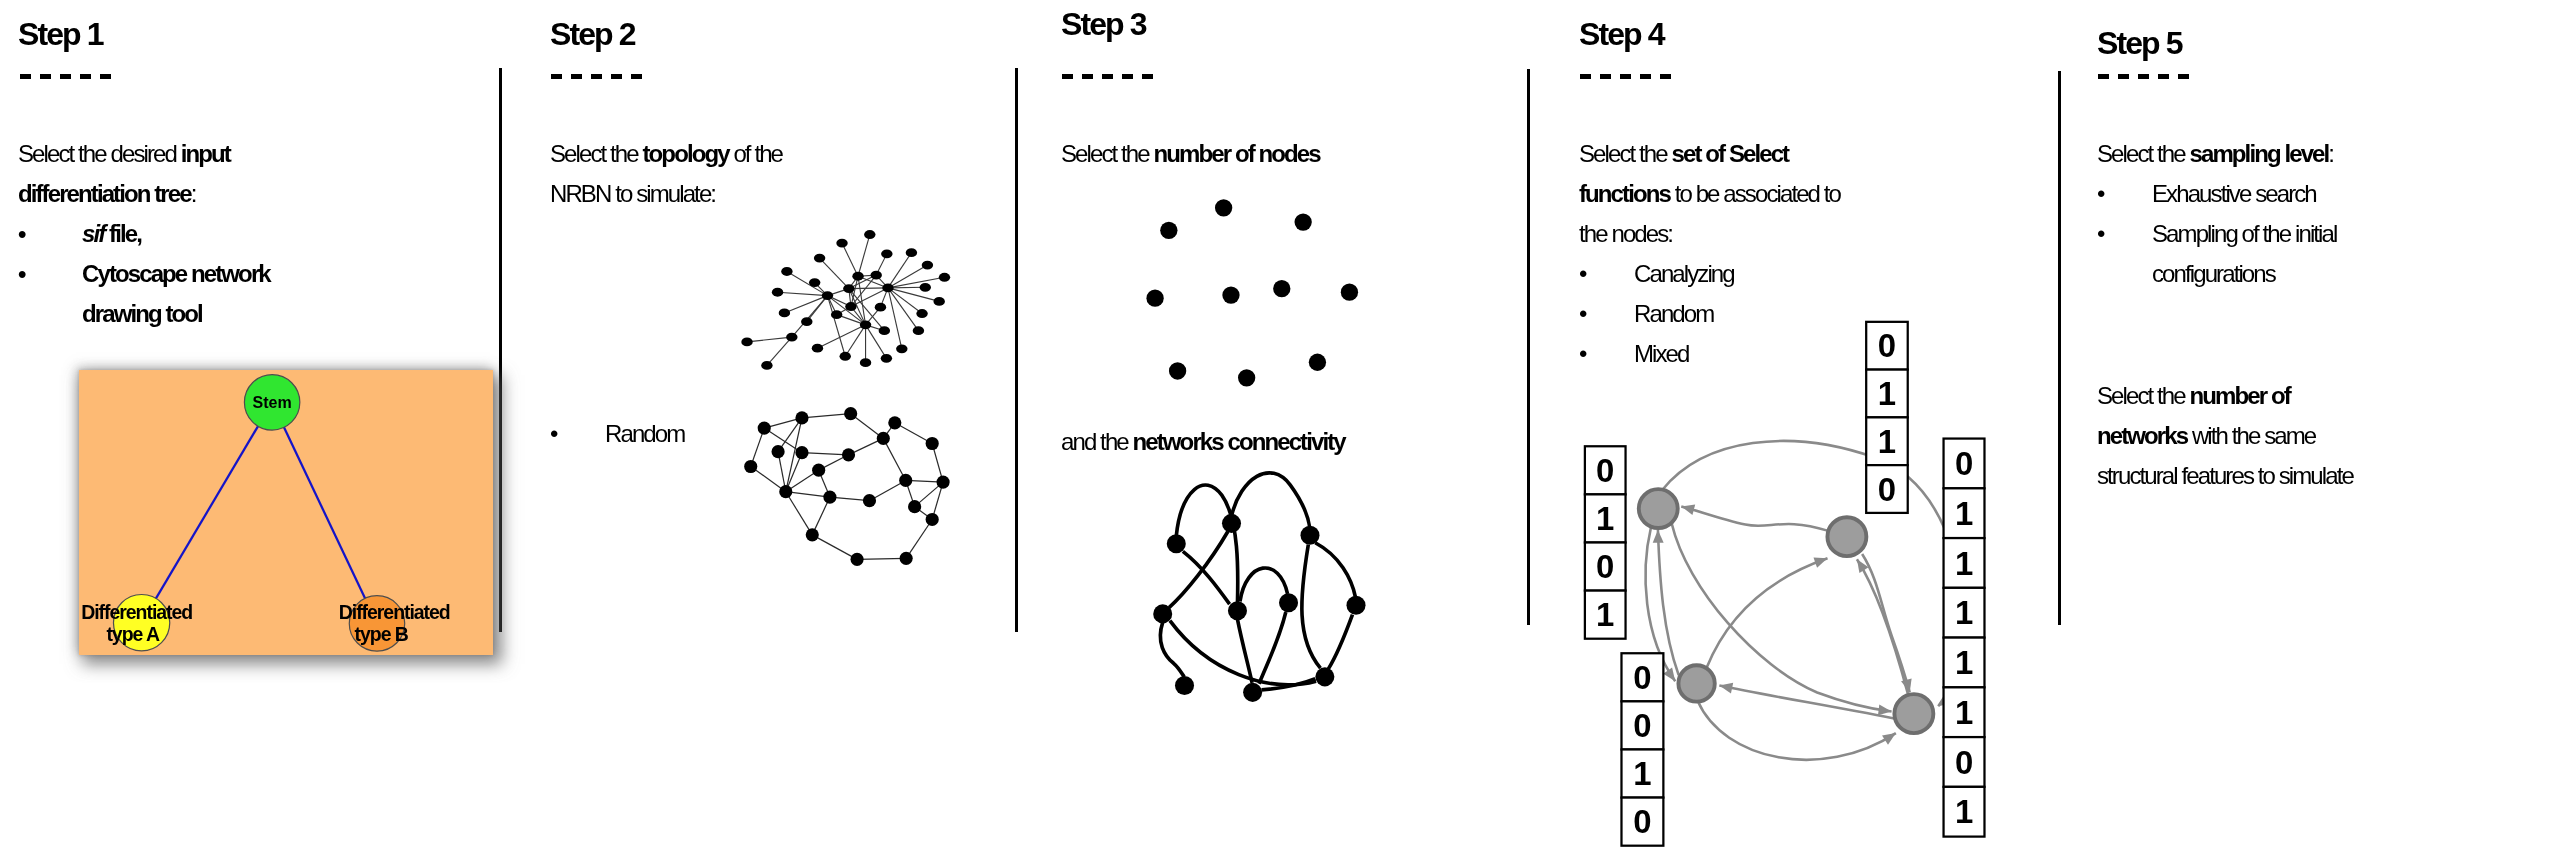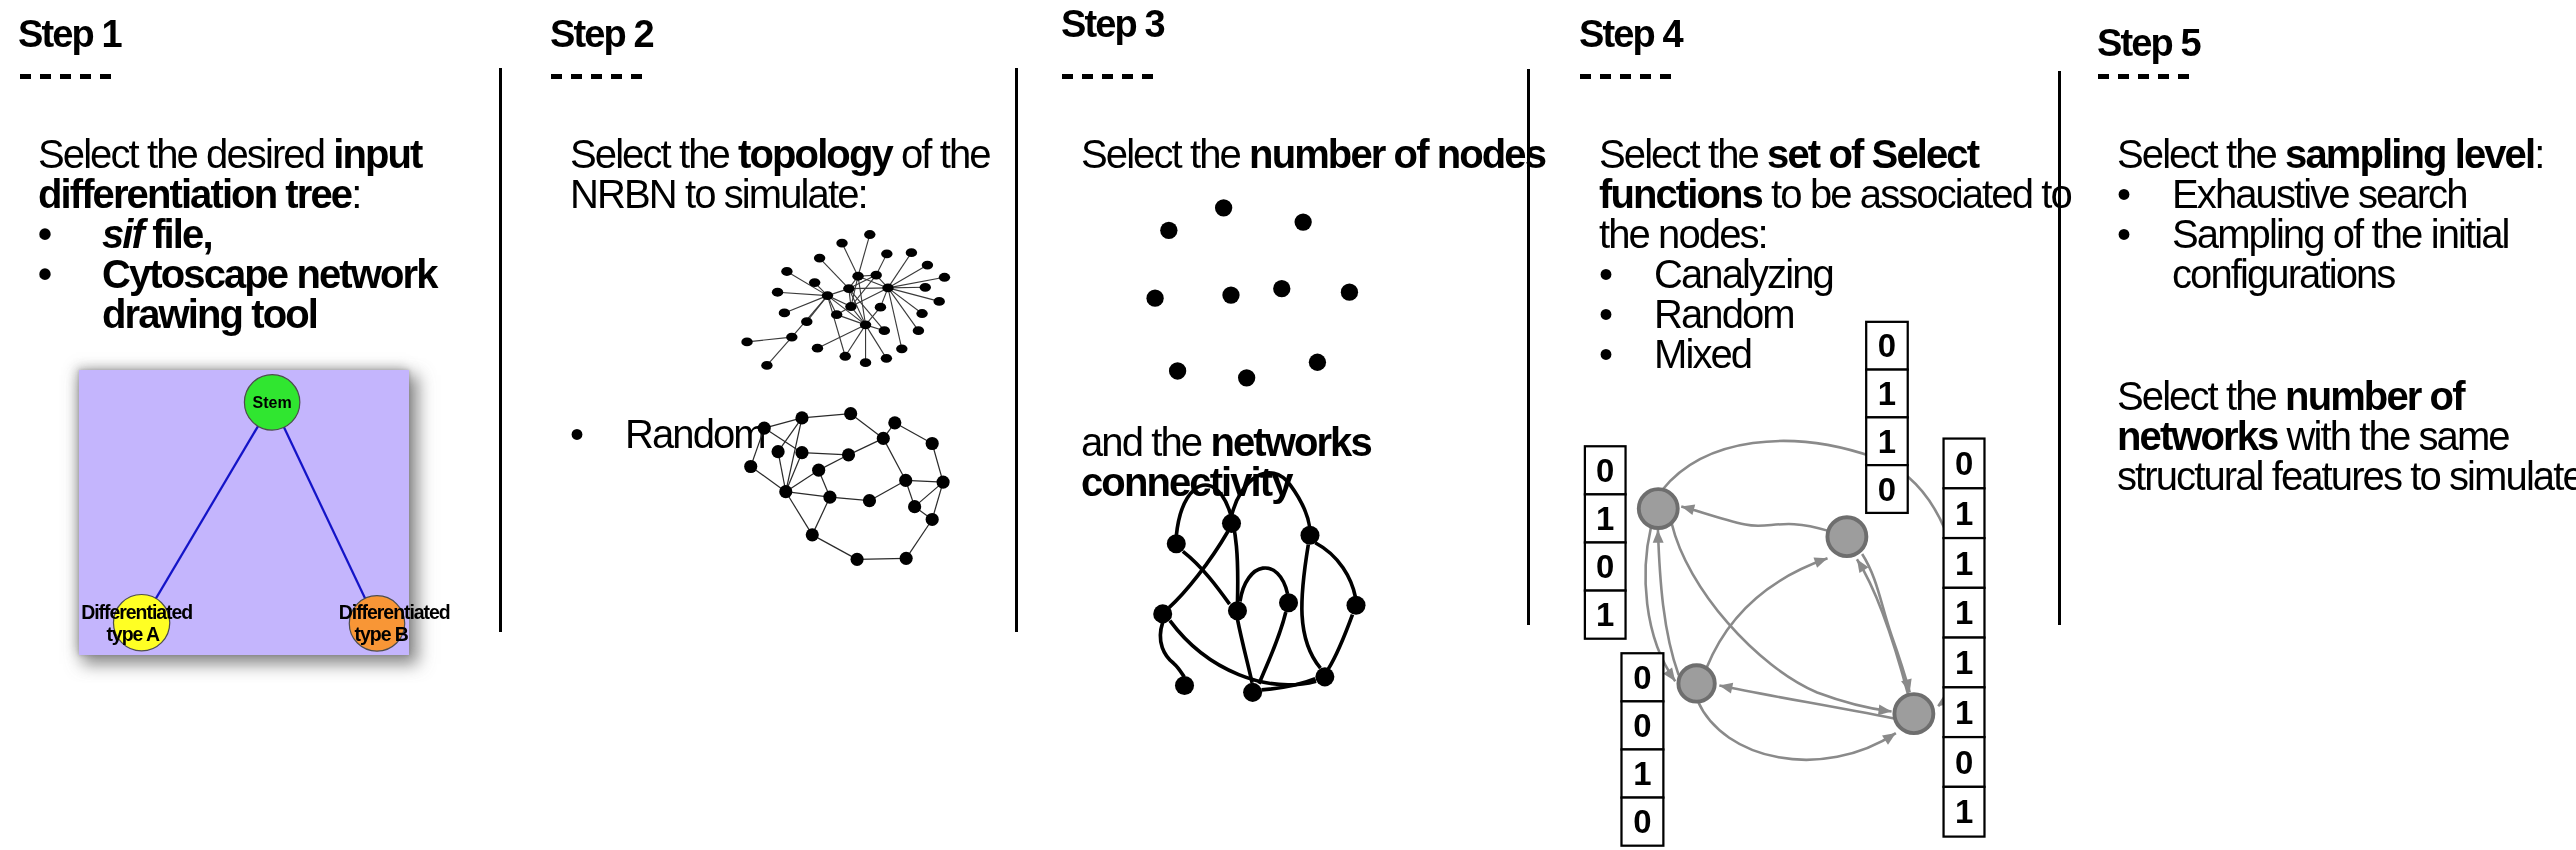--- a/index.html
+++ b/index.html
@@ -1,28 +1,28 @@
 <!DOCTYPE html>
 <html style="font-size:14px"><head><meta charset="utf-8"><style>
 html,body{margin:0;padding:0;}
 body{width:2576px;height:851px;position:relative;background:#fff;overflow:hidden;
  font-family:"Liberation Sans",sans-serif;color:#000;}
-.h{position:absolute;font-size:38px;font-weight:bold;letter-spacing:-1.9px;line-height:40px;white-space:nowrap;}
-.t{position:absolute;font-size:40px;letter-spacing:-1.9px;line-height:40px;margin-left:20px;}
+.h{position:absolute;font-size:32px;font-weight:bold;letter-spacing:-1.9px;line-height:40px;white-space:nowrap;}
+.t{position:absolute;font-size:24px;letter-spacing:-1.9px;line-height:40px;}
 .t b{font-weight:bold;}
 .dash{position:absolute;width:91px;height:5.2px;
  background:repeating-linear-gradient(90deg,#000 0 11.2px,transparent 11.2px 20px);}
 .sep{position:absolute;width:2.8px;background:#000;}
 .li{padding-left:64px;text-indent:-64px;font-weight:bold;}
 .li .bu{display:inline-block;width:64px;text-indent:0;letter-spacing:0;}
 .li2{padding-left:55px;text-indent:-55px;}
 .li2 .bu{display:inline-block;width:55px;text-indent:0;letter-spacing:0;}
 svg{position:absolute;left:0;top:0;}
 svg text{font-family:"Liberation Sans",sans-serif;}
-.treebox{position:absolute;left:79px;top:370px;width:330px;height:285px;background:#c4b5fd;
+.treebox{position:absolute;left:79px;top:370px;width:414px;height:285px;background:#fdba74;
  box-shadow:6px 7.8px 15.6px 2.6px rgba(95,95,95,.72), -2.6px -3.5px 10.4px rgba(150,150,150,.5), 0 0 3.5px rgba(130,130,130,.45);}
 </style></head><body>
 <div class="sep" style="left:499px;top:68px;height:564px"></div>
 <div class="sep" style="left:1015px;top:68px;height:564px"></div>
 <div class="sep" style="left:1527px;top:69px;height:556px"></div>
 <div class="sep" style="left:2058px;top:71px;height:554px"></div>
 <div class="h" style="left:18px;top:14px">Step 1</div>
 <div class="dash" style="left:19.6px;top:74px"></div>
 <div class="h" style="left:550px;top:14px">Step 2</div>
 <div class="dash" style="left:551px;top:74px"></div>

